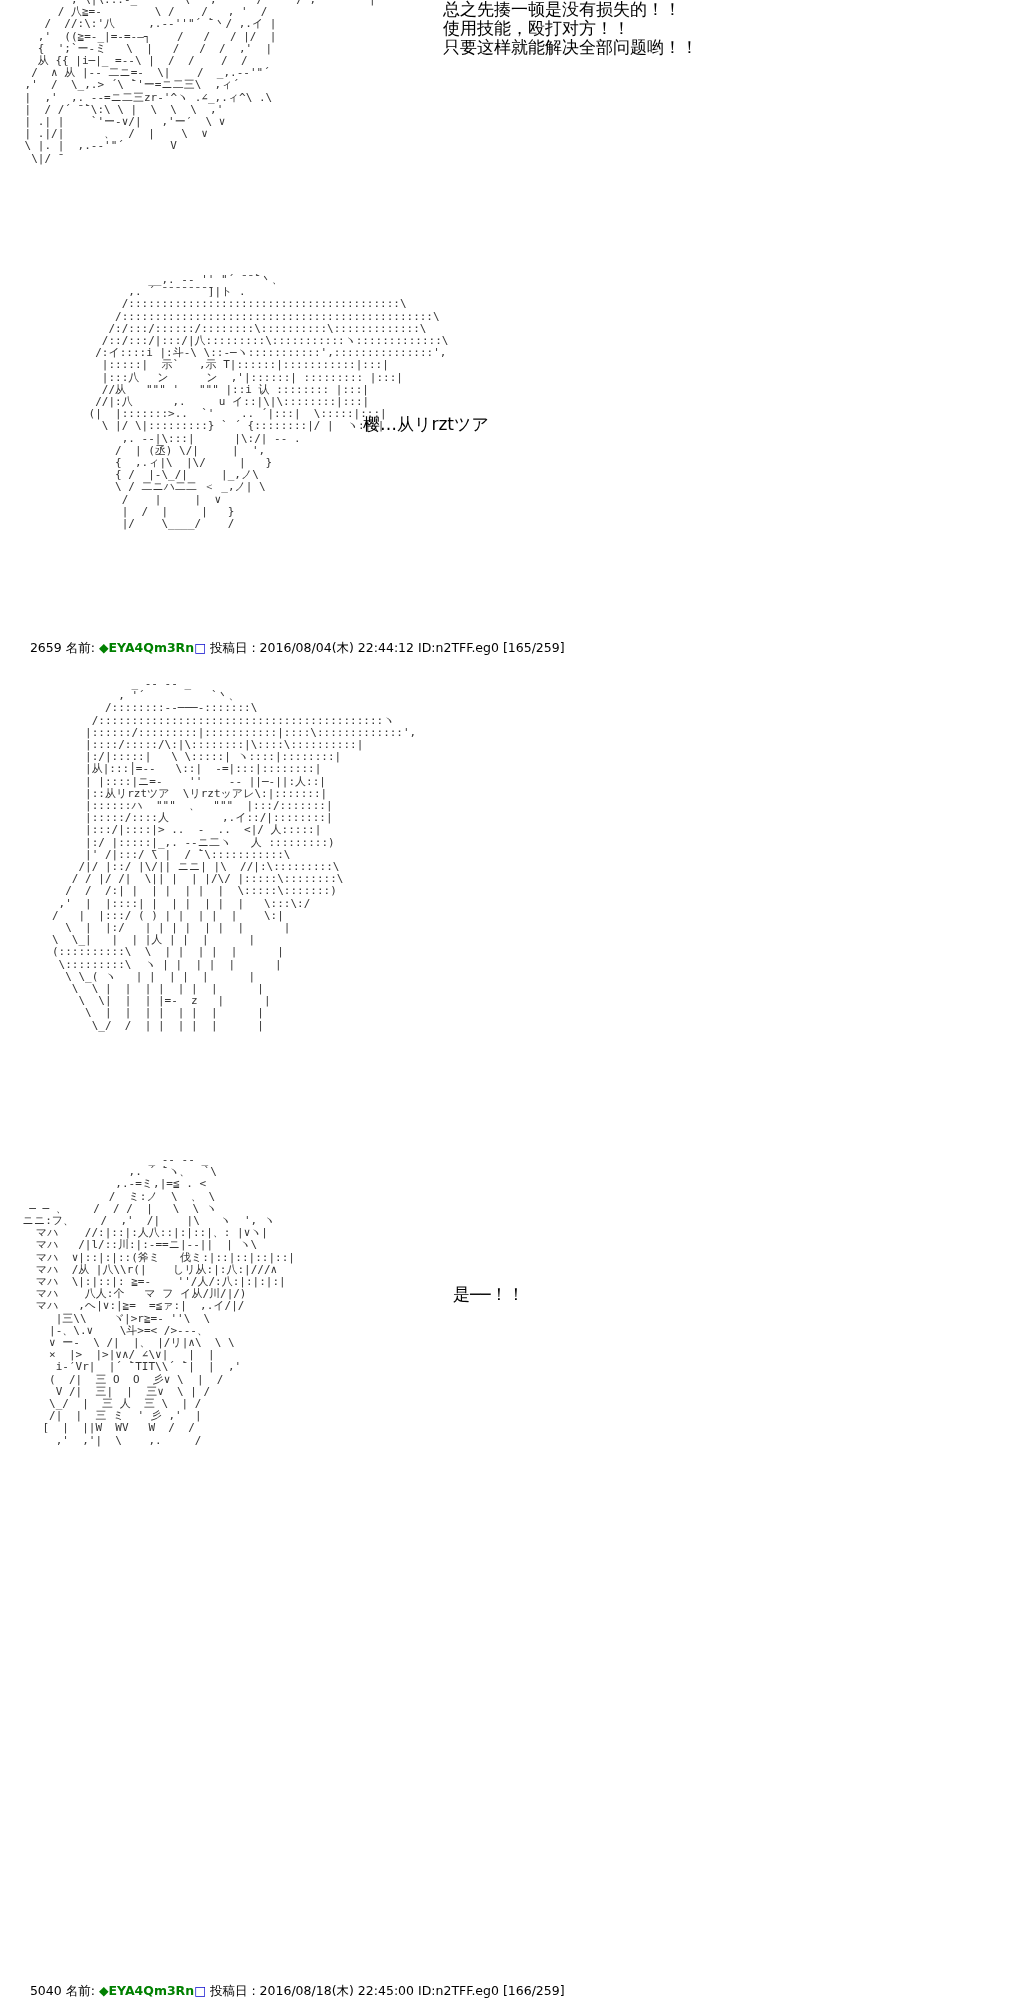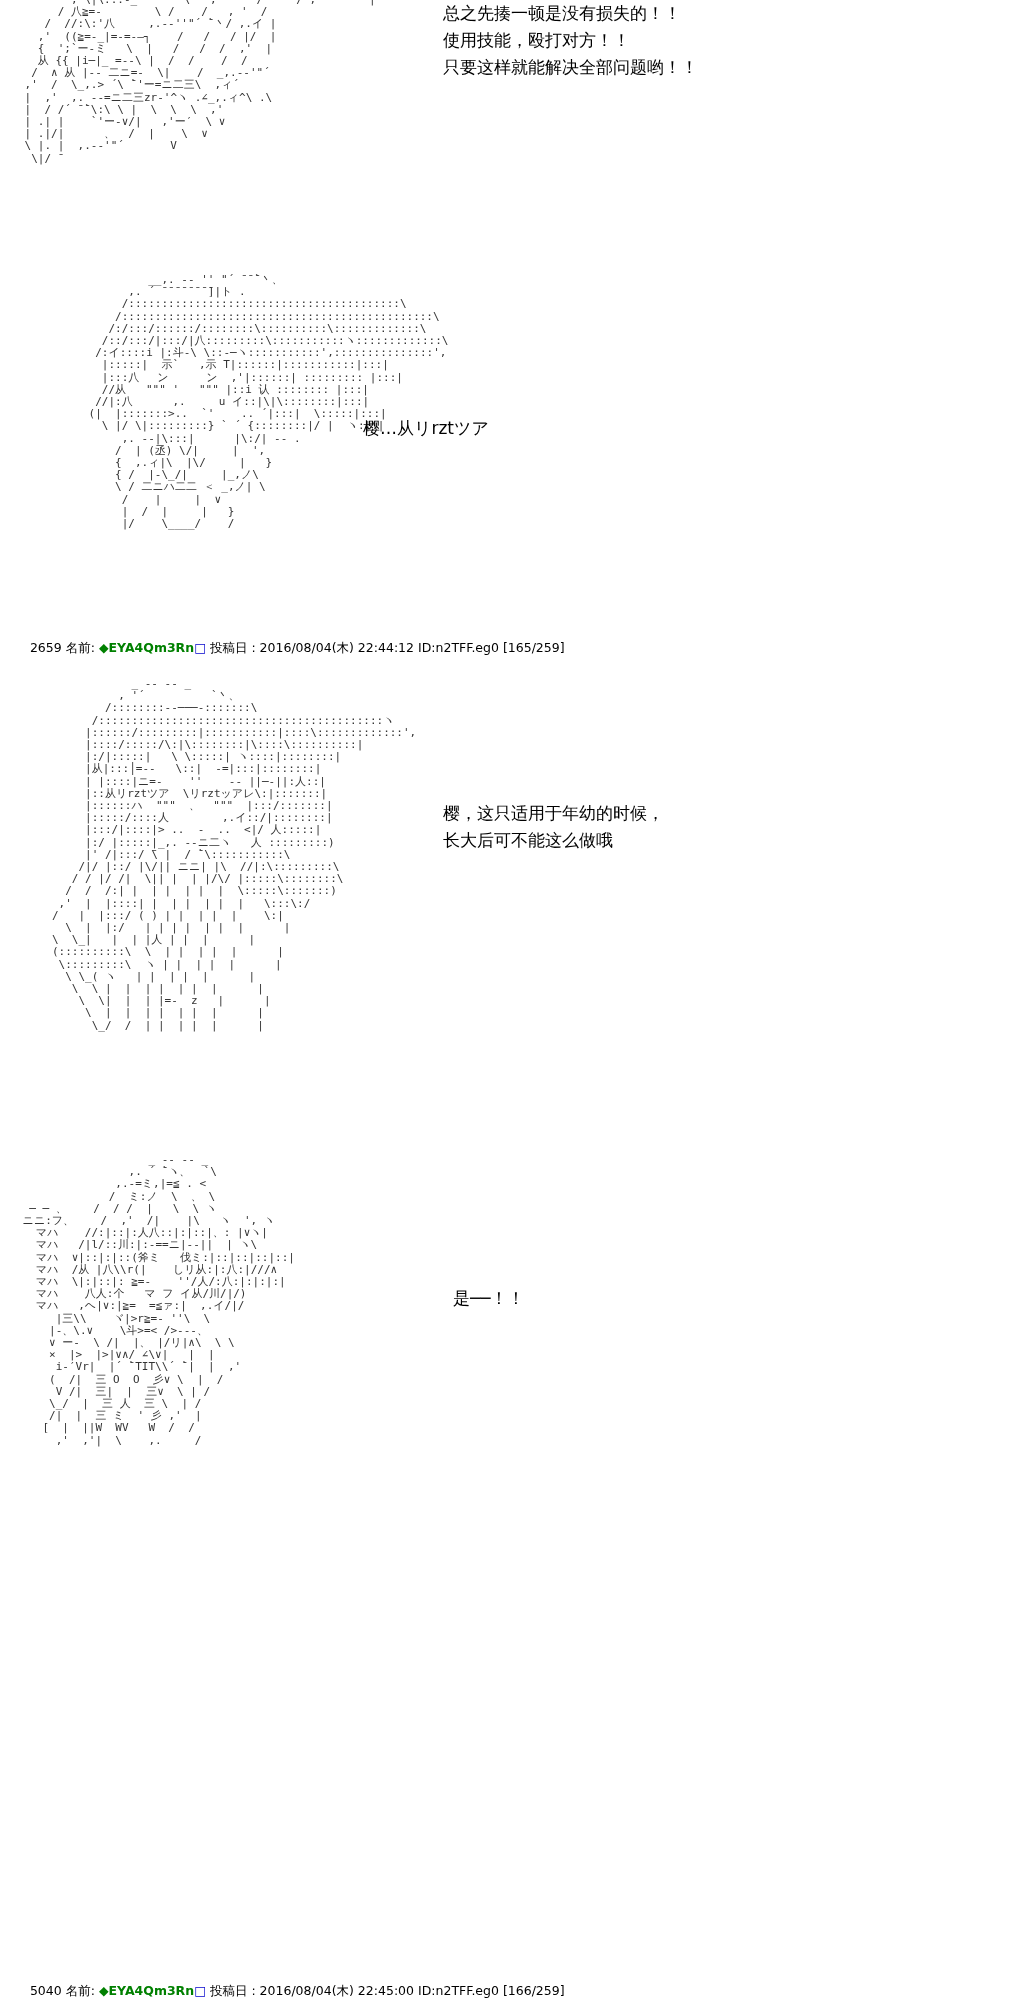--- a/index.html
+++ b/index.html
@@ -15,21 +15,21 @@
     font-size:11px;
     line-height:12.2px;
     white-space:pre;
     color:#333333;
     letter-spacing:0px;
   }
 
   .dialog{
     font-family:"DejaVu Sans","Liberation Sans",sans-serif;
     font-size:17px;
-    line-height:27px;
+    line-height:19px;
     color:#000;
     white-space:pre-line;
   }
 
   .meta{
     font-family:"DejaVu Sans","Liberation Sans",sans-serif;
     font-size:12.5px;
     color:#000;
     white-space:pre;
   }
@@ -114,22 +114,20 @@
 /   |  |:::/ ( ) | |  | |  |    \:|
   \  |  |:/   | | | |  | |  |      |
 \  \_|   |  | |人 | |  |      |
 (::::::::::\  \  | |  | |  |      |
  \:::::::::\  ヽ | |  | |  |      |
   \ \_( ヽ   | |  | |  |      |
    \  \ |  |  | |  | |  |      |
     \  \|  |  | |=-  z   |      |
      \  |  |  | |  | |  |      |
       \_/  /  | |  | |  |      |</div>
-  <div class="blk dialog" style="top:800px;left:443px;">樱，这只适用于年幼的时候，
-长大后可不能这么做哦</div>
 
   <div class="blk aa" style="top:1154px;left:16px;">                    _ -‐ ‐- _
                  ,. ´ ̄`ヽ、  `\
                ,.-=ミ,|=≦ . &lt;
               /  ミ:ノ  \  、 \
   ─ ─ 、    /  / /  |   \  \ ヽ
  ニニ:フ、    /  ,'  /|    |\   ヽ  ', ヽ
    マハ    //:|::|:人八::|:|::|、: |∨ヽ|
    マハ   /|l/::川:|:-==ニ|‐‐||  | ヽ\
    マハ  ∨|::|:|::(斧ミ   伐ミ:|::|::|::|::|
@@ -144,16 +142,16 @@
       i-′Vr|  |´ ̄`TIT\\´ ̄`|  |  ,'
      (  /|  三 O  O  彡∨ \  |  /
       V /|  三|  |  三∨  \ | /
      \_/  |  三 人  三 \  | /
      /|  |  三 ミ  ' 彡 ,'  |
     [  |  ||W  WV   W  /  /
       ,'  ,'|  \    ,.     /</div>
   <div class="blk dialog" style="top:1285px;left:453px;">是──！！</div>
 
   <div class="blk meta" style="top:1968px;left:14px;">
-    <span class="num">5040</span><span class="name-label"> 名前: </span><span class="handle">◆EYA4Qm3Rn</span><span class="mail">□</span><span class="rest"> 投稿日 : 2016/08/04(木) 22:45:00 ID:n2TFF.eg0 [166/259]</span>
+    <span class="num">5040</span><span class="name-label"> 名前: </span><span class="handle">◆EYA4Qm3Rn</span><span class="mail">□</span><span class="rest"> 投稿日 : 2016/08/18(木) 22:45:00 ID:n2TFF.eg0 [166/259]</span>
   </div>
 
 </div>
 
 </body></html>

